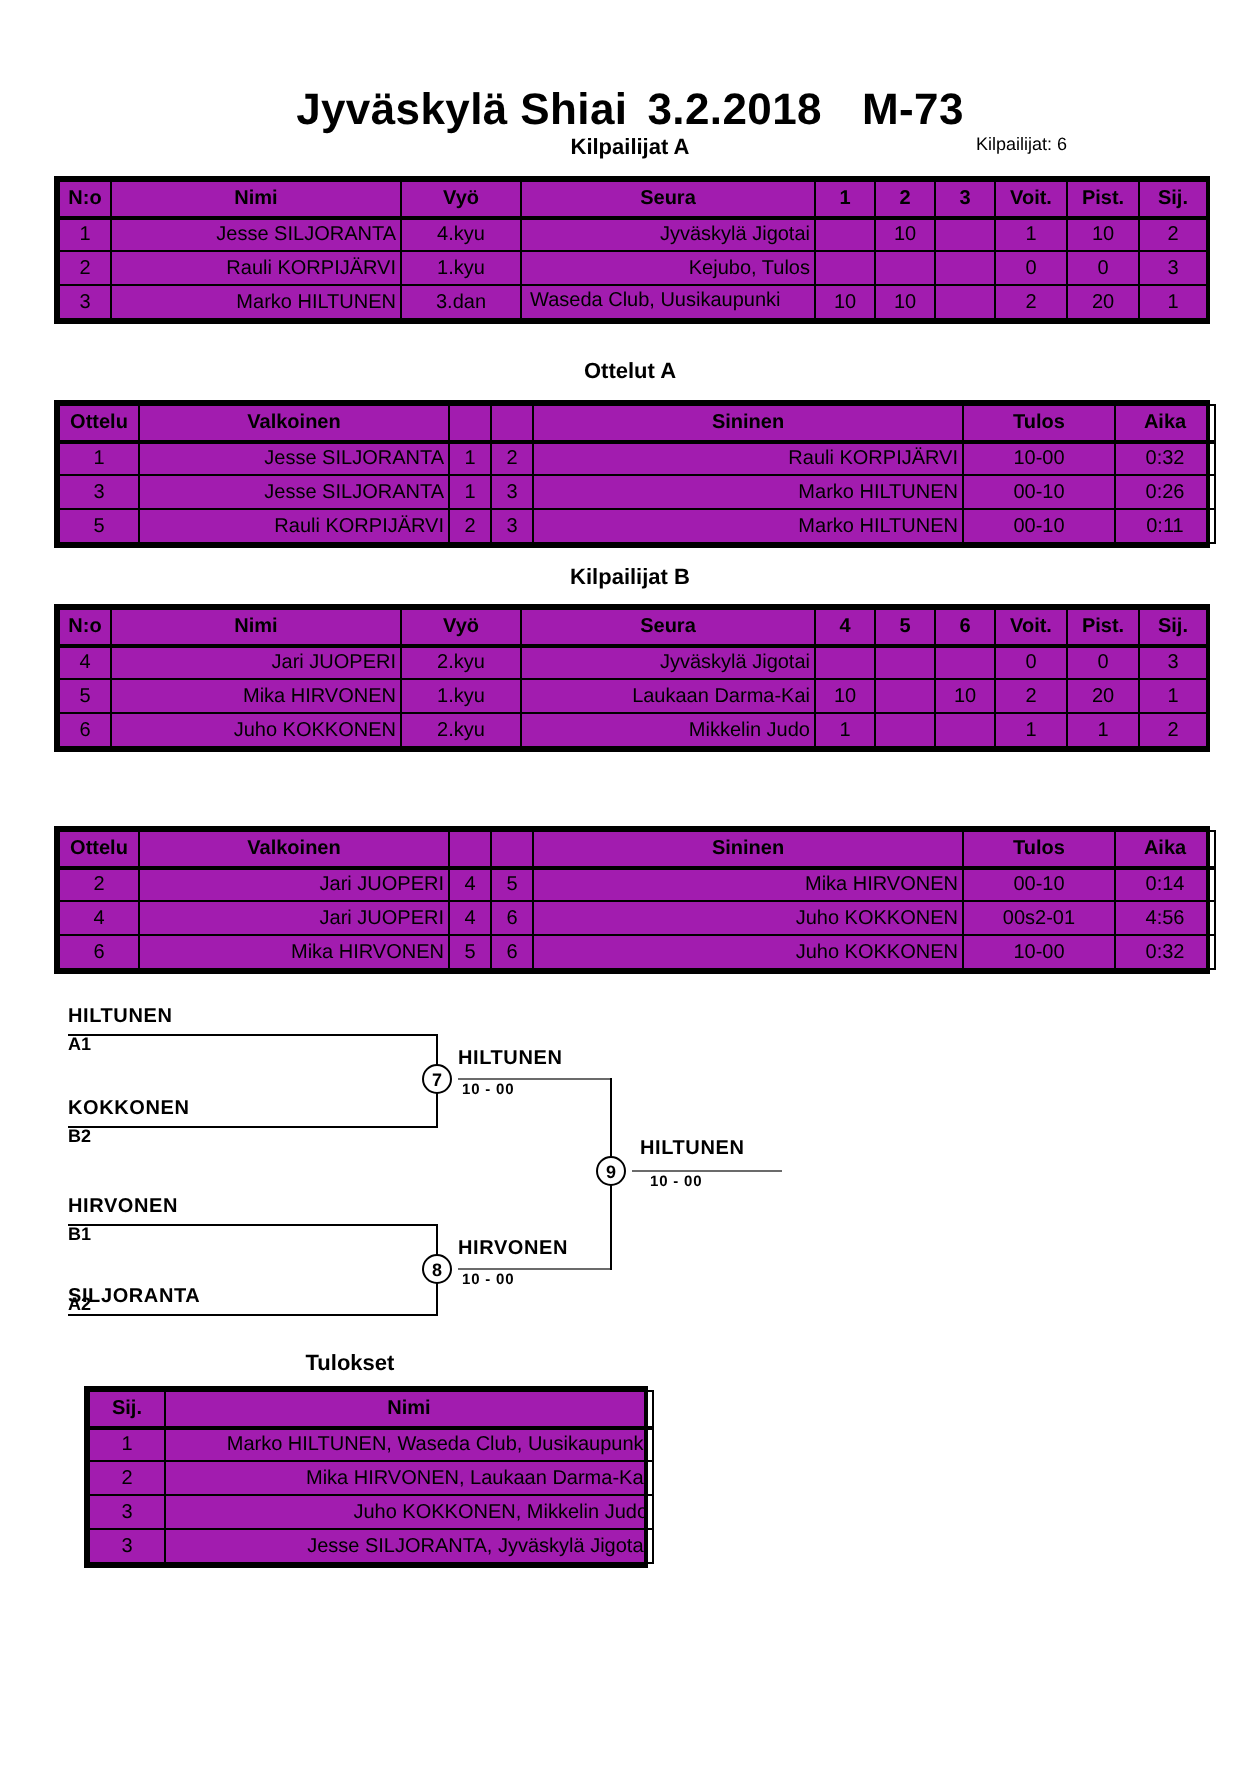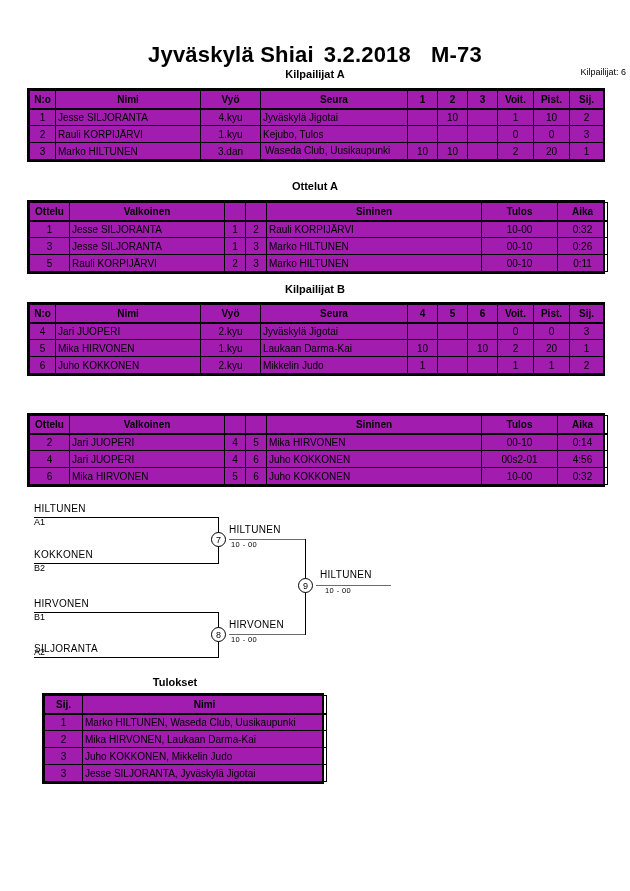--- a/index.html
+++ b/index.html
@@ -17,22 +17,22 @@
   
   .title{
     position:absolute;top:42px;left:0;width:630px;
     text-align:center;
     font-size:22px;font-weight:bold;letter-spacing:0.2px;
   }
   .title .gap1{display:inline-block;width:10px;}
   .title .gap2{display:inline-block;width:20px;}
 
   .count{
-    position:absolute;top:67px;left:506px;width:120px;
-    text-align:right;font-size:9px;
+    position:absolute;top:67px;left:488px;width:120px;
+    text-align:left;font-size:9px;
   }
 
   .sect-title{
     position:absolute;font-size:11px;font-weight:bold;text-align:center;
   }
 
   
   .tbl{
     position:absolute;
     border:2px solid #000;
@@ -54,28 +54,28 @@
     white-space:nowrap;
     box-sizing:border-box;
   }
   .tbl thead th{
     font-weight:bold;
     text-align:center;
     height:18px;
     border-bottom:2px solid #000;
   }
   .c{text-align:center;}
-  .l{text-align:left;padding-left:4px;}
+  .l{text-align:right;padding-left:4px;}
   .r{text-align:right;padding-right:4px;}
   .nob-l{border-left:2px solid #000;}
   .ovf{position:relative;}
   .ovf span{position:absolute;left:4px;top:2px;white-space:nowrap;}
 
   
-  .bracket{position:absolute;left:0;top:495px;width:460px;height:185px;}
+  .bracket{position:absolute;left:0;top:495px;width:460px;height:185px;font-weight:bold;}
   .bline{position:absolute;background:#000;}
   .bh{height:1px;}
   .bv{width:1px;}
   .bthick{background:#6b6b6b;}
   .blabel{
     position:absolute;font-size:10px;white-space:nowrap;letter-spacing:0.3px;
   }
   .bseed{
     position:absolute;font-size:9px;white-space:nowrap;
   }

